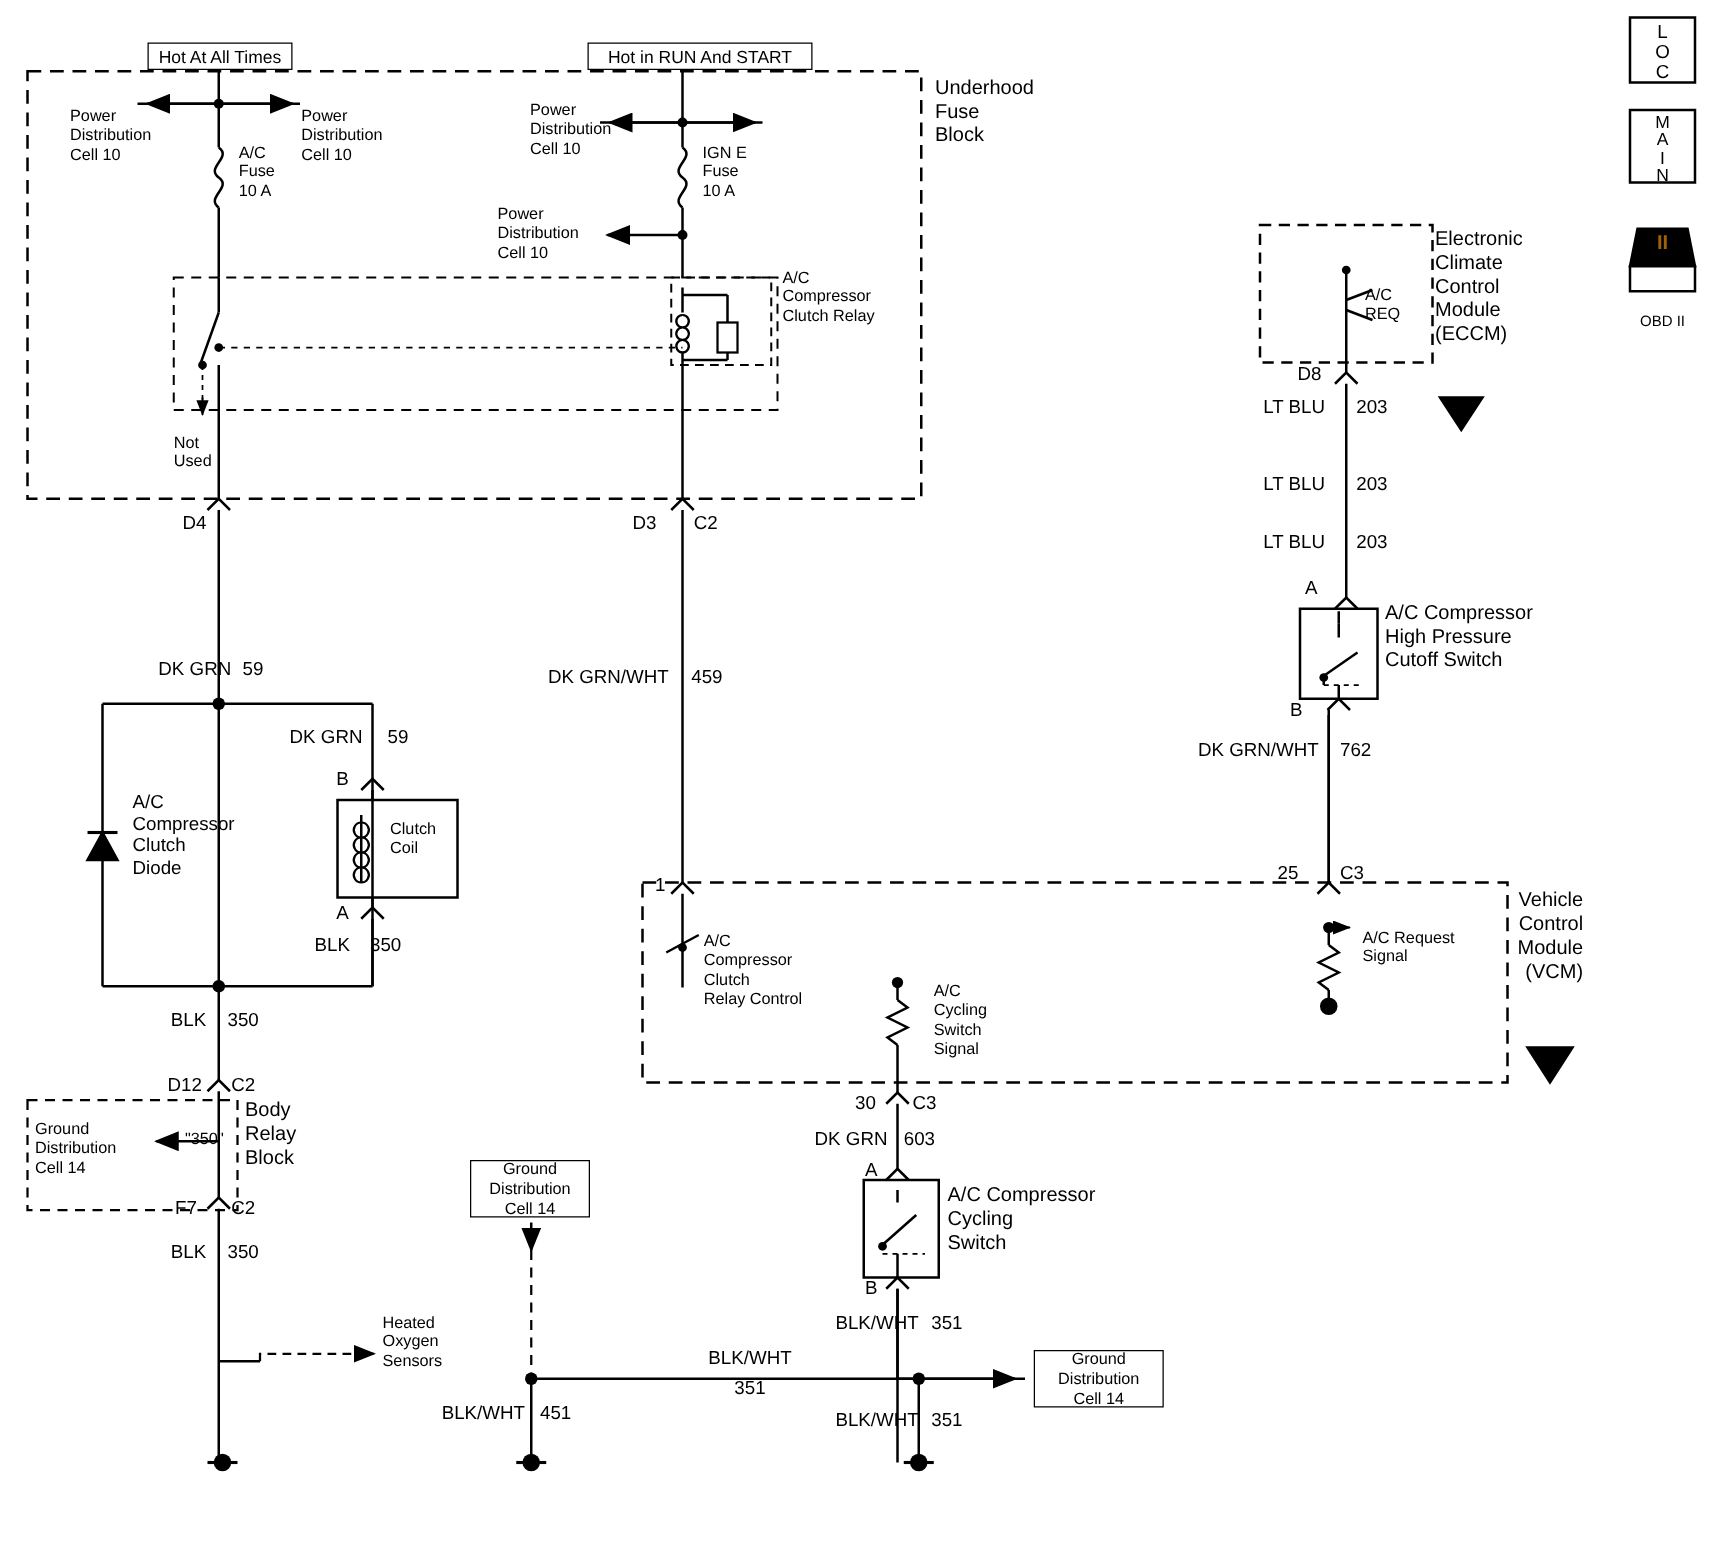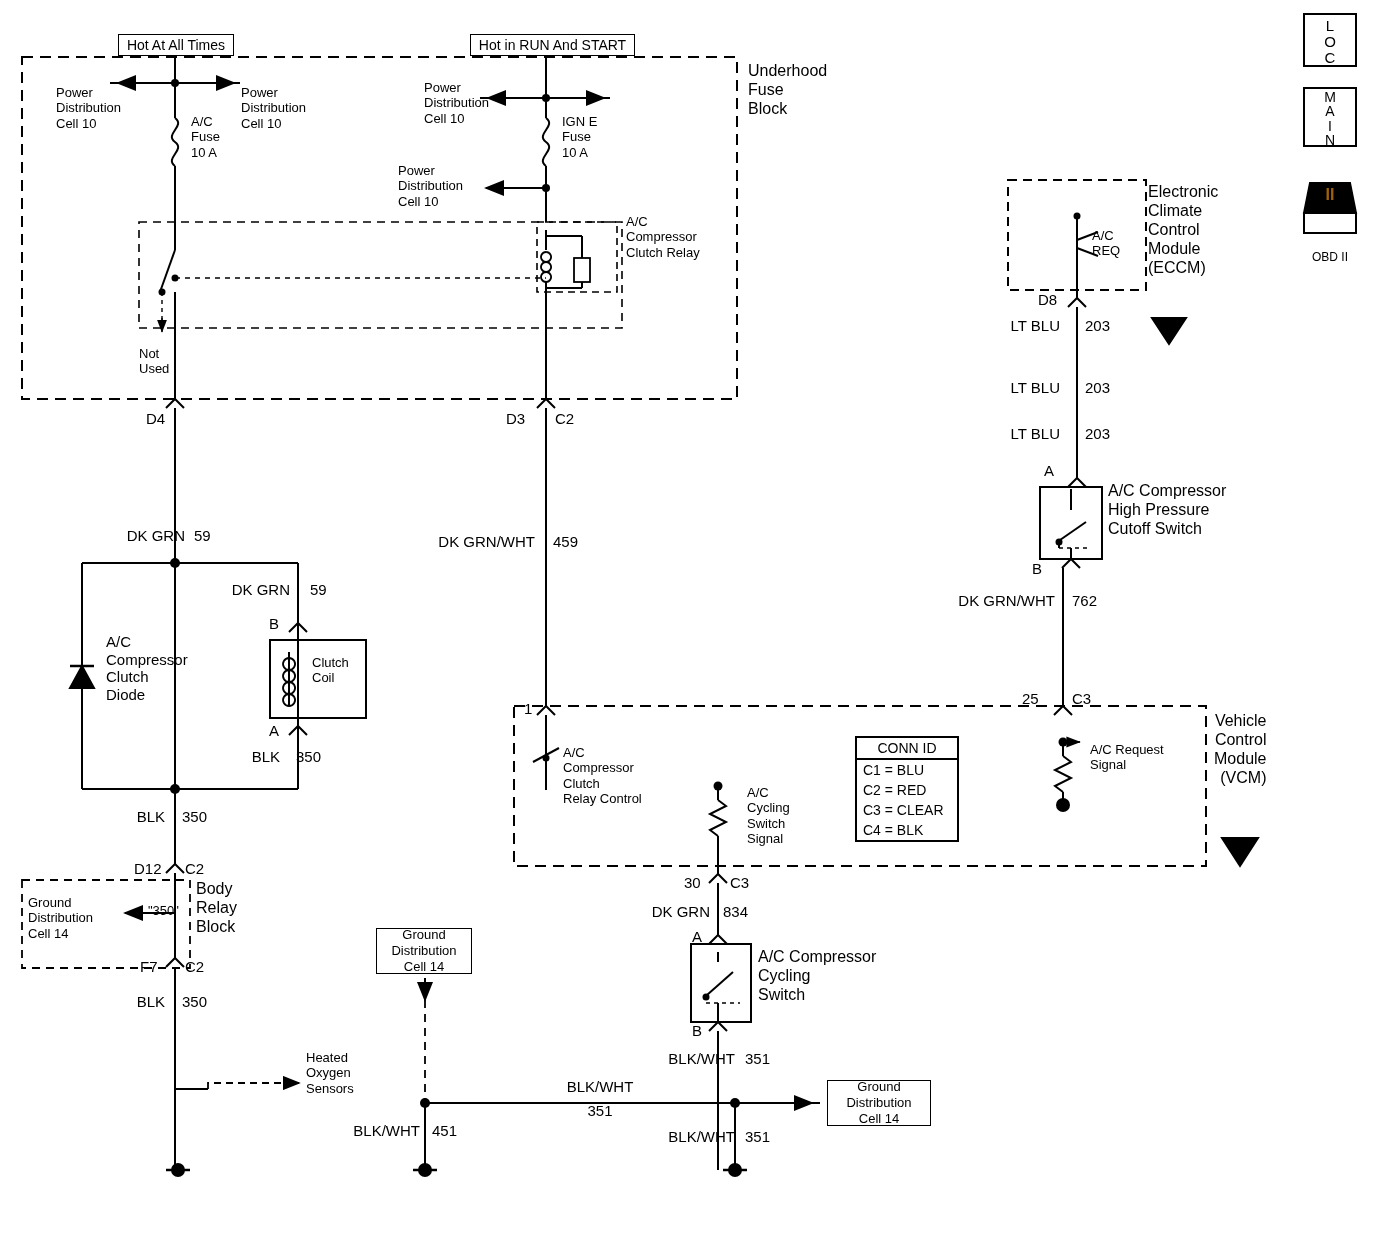--- a/index.html
+++ b/index.html
@@ -246,21 +246,21 @@
 
       <path d="M1310,183 L1350,183 L1356,213 L1304,213 z" fill="#000" stroke="#000"></path>
       <rect x="1304" y="213" width="52" height="20" fill="#fff" stroke="#000" stroke-width="2"></rect>
 
       <path d="M1152,318 L1186,318 L1169,344 z" fill="#000" stroke="#000"></path>
       <path d="M1222,838 L1258,838 L1240,866 z" fill="#000" stroke="#000"></path>
     </g>
   </svg>
 
   <div class="boxed" style="left:118px; top:34px; width:116px; height:22px;">Hot At All Times</div>
-  <div class="boxed" style="left:470px; top:34px; width:165px; height:22px;">Hot in RUN And START</div>
+  <div class="boxed" style="left:470px; top:34px; width:180px; height:22px;">Hot in RUN And START</div>
 
   <div class="lbl big" style="left:748px; top:62px;">Underhood
 Fuse
 Block</div>
 
   <div class="lbl sm" style="left:56px; top:85px;">Power
 Distribution
 Cell 10</div>
   <div class="lbl sm" style="left:241px; top:85px;">Power
 Distribution
@@ -346,36 +346,29 @@
 Cycling
 Switch
 Signal</div>
   <div class="lbl sm" style="left:1090px; top:742px;">A/C Request
 Signal</div>
   <div class="lbl big" style="left:1214px; top:712px;text-align:right;">Vehicle
 Control
 Module
 (VCM)</div>
 
-  <div style="position:absolute; left:855px; top:736px; width:100px; border:2px solid #000; background:#fff;">
-    <div style="border-bottom:2px solid #000; text-align:center; font-size:14px; padding:2px 0;">CONN ID</div>
-    <div style="font-size:14px; padding:2px 6px;">C1 = BLU</div>
-    <div style="font-size:14px; padding:2px 6px;">C2 = RED</div>
-    <div style="font-size:14px; padding:2px 6px;">C3 = CLEAR</div>
-    <div style="font-size:14px; padding:2px 6px;">C4 = BLK</div>
-  </div>
 
   <div class="lbl" style="left:1022px; top:690px;">25</div>
   <div class="lbl" style="left:1072px; top:690px;">C3</div>
 
   <div class="lbl" style="left:684px; top:874px;">30</div>
   <div class="lbl" style="left:730px; top:874px;">C3</div>
 
   <div class="lbl r" style="left:560px; top:903px; width:150px;">DK GRN</div>
-  <div class="lbl" style="left:723px; top:903px;">834</div>
+  <div class="lbl" style="left:723px; top:903px;">603</div>
 
   <div class="lbl" style="left:692px; top:928px;">A</div>
   <div class="lbl" style="left:692px; top:1022px;">B</div>
   <div class="lbl big" style="left:758px; top:948px;">A/C Compressor
 Cycling
 Switch</div>
 
   <div class="lbl r" style="left:570px; top:1050px; width:165px;">BLK/WHT</div>
   <div class="lbl" style="left:745px; top:1050px;">351</div>
 

